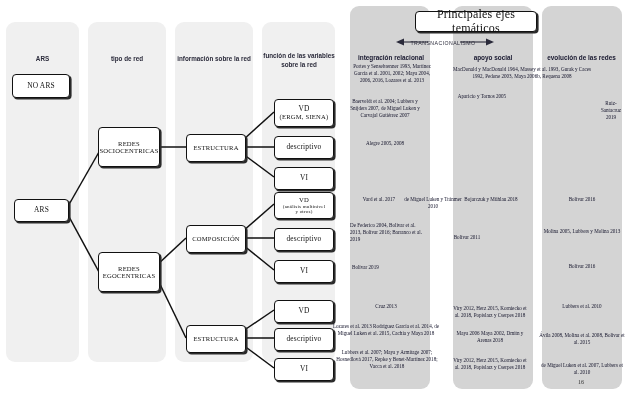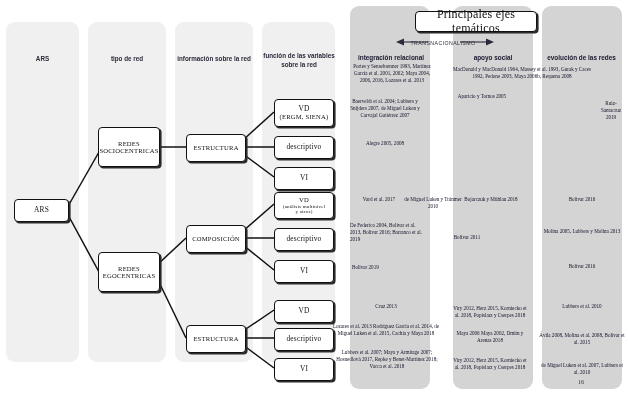--- a/index.html
+++ b/index.html
@@ -93,20 +93,21 @@
     </g>
 
     <g stroke="#2a2a3a" stroke-width="1.1" fill="none">
       <line x1="398" y1="42" x2="428" y2="42"></line>
       <line x1="460" y1="42" x2="492" y2="42"></line>
     </g>
     <polygon points="396,42 404,38.4 404,45.6" fill="#2a2a3a"></polygon>
     <polygon points="494,42 486,38.4 486,45.6" fill="#2a2a3a"></polygon>
   </svg>
 
+  <div class="node" style="left:12px;top:74px;width:56px;height:22px;">NO ARS</div>
 
   <div class="node" style="left:14px;top:199px;width:53px;height:21px;">ARS</div>
 
   <div class="node small" style="left:98px;top:127px;width:60px;height:38px;flex-direction:column;">
     <span>REDES</span>
     <span>SOCIOCENTRICAS</span>
   </div>
 
   <div class="node small" style="left:98px;top:252px;width:60px;height:38px;flex-direction:column;">
     <span>REDES</span>

